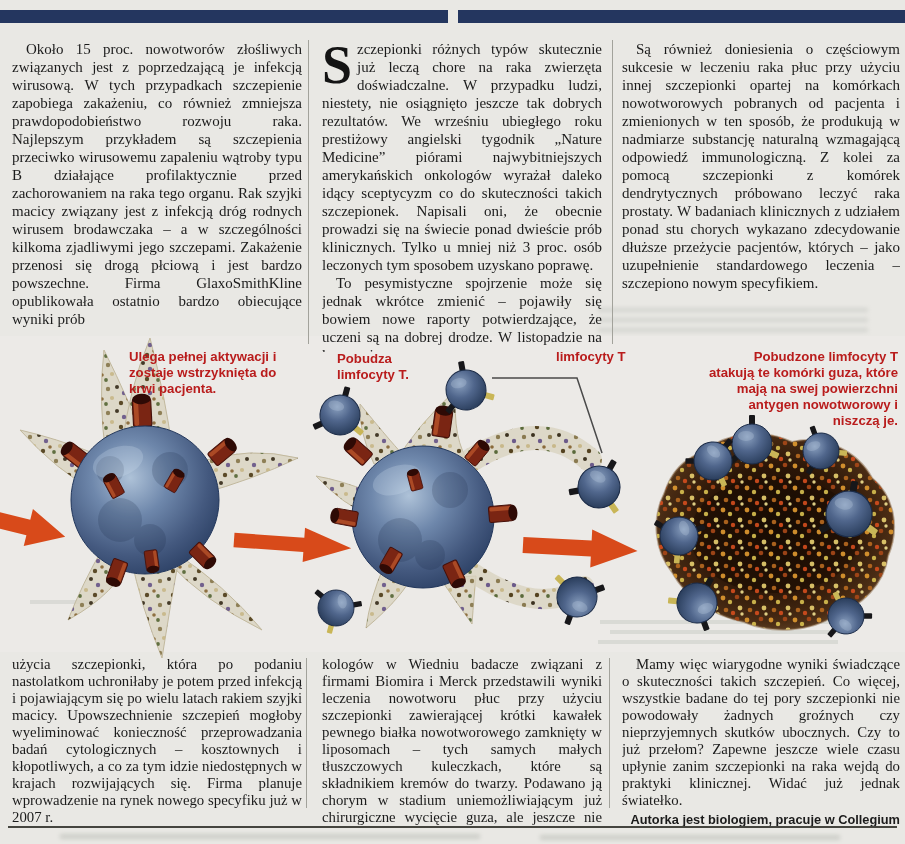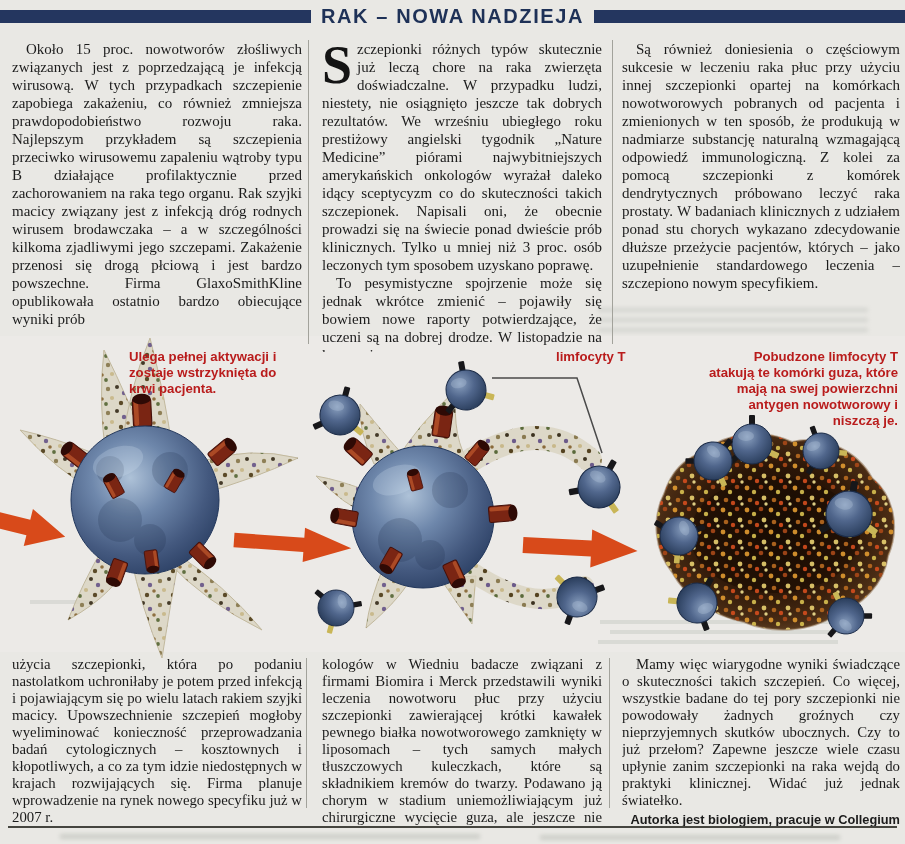--- a/index.html
+++ b/index.html
@@ -30,21 +30,20 @@
   .ghost{position:absolute;filter:blur(2px);opacity:.28;z-index:0;
          background:repeating-linear-gradient(#9aa09a 0 4px,transparent 4px 10px);}
 </style>
 </head>
 <body>
 
 <div class="page">
 
   <div class="hdr">
     <div class="bar"></div>
-    <h1>RAK – NOWA NADZIEJA</h1>
     <div class="bar"></div>
   </div>
 
   <div class="illu-band"></div>
 
   <section class="col top-col" style="left:12px;width:290px;">
     <p class="para indent">Około 15 proc. nowotworów złośliwych związanych jest z poprzedzającą je infekcją wirusową. W tych przypadkach szczepienie zapobiega zakażeniu, co również zmniejsza prawdopodobieństwo rozwoju raka. Najlepszym przykładem są szczepienia przeciwko wirusowemu zapaleniu wątroby typu B działające profilaktycznie przed zachorowaniem na raka tego organu. Rak szyjki macicy związany jest z infekcją dróg rodnych wirusem brodawczaka – a w szczególności kilkoma zjadliwymi jego szczepami. Zakażenie przenosi się drogą płciową i jest bardzo powszechne. Firma GlaxoSmithKline opublikowała ostatnio bardzo obiecujące wyniki prób</p>
   </section>
 
   <section class="col top-col" style="left:322px;width:280px;">
@@ -203,20 +202,21 @@
       <use href="#lymph" transform="translate(697,603) rotate(160)"></use>
       <use href="#lymph" transform="translate(846,616) rotate(220) scale(0.9)"></use>
     </g>
 
     <use href="#arrow" fill="#d84a1a" transform="translate(-26,514) rotate(14)"></use>
     <use href="#arrow" fill="#d84a1a" transform="translate(234,540) rotate(4) scale(1.25,0.9)"></use>
     <use href="#arrow" fill="#d84a1a" transform="translate(523,545) rotate(3) scale(1.22,1)"></use>
   </svg>
 
   <div class="label" style="left:129px;top:349px;width:158px;">Ulega pełnej aktywacji i zostaje wstrzyknięta do krwi pacjenta.</div>
+  <div class="label" style="left:337px;top:351px;width:105px;">Pobudza limfocyty T.</div>
   <div class="label" style="left:556px;top:349px;white-space:nowrap;">limfocyty T</div>
   <div class="label" style="left:706px;top:349px;width:192px;text-align:right;">Pobudzone limfocyty T atakują te komórki guza, które mają na swej powierzchni antygen nowotworowy i niszczą je.</div>
 
   <section class="col bot-col" style="left:12px;width:290px;">
     <p class="para">użycia szczepionki, która po podaniu nastolatkom uchroniłaby je potem przed infekcją i pojawiającym się po wielu latach rakiem szyjki macicy. Upowszechnienie szczepień mogłoby wyeliminować konieczność przeprowadzania badań cytologicznych – kosztownych i kłopotliwych, a co za tym idzie niedostępnych w krajach rozwijających się. Firma planuje wprowadzenie na rynek nowego specyfiku już w 2007 r.</p>
   </section>
   <section class="col bot-col" style="left:322px;width:280px;">
     <p class="para">kologów w Wiedniu badacze związani z firmami Biomira i Merck przedstawili wyniki leczenia nowotworu płuc przy użyciu szczepionki zawierającej krótki kawałek pewnego białka nowotworowego zamknięty w liposomach – tych samych małych tłuszczowych kuleczkach, które są składnikiem kremów do twarzy. Podawano ją chorym w stadium uniemożliwiającym już chirurgiczne wycięcie guza, ale jeszcze nie dającym przerzutów do innych or-</p>
   </section>
   <section class="col bot-col" style="left:622px;width:278px;">

